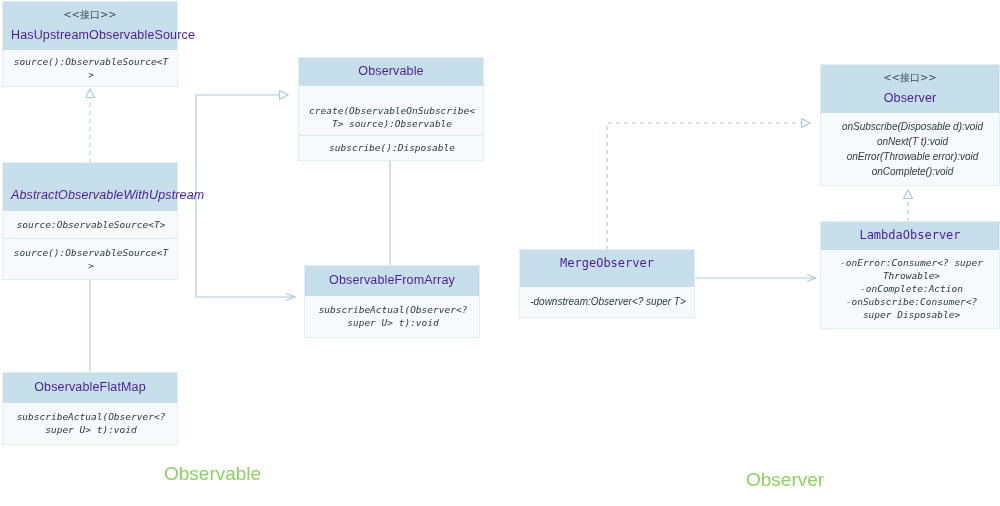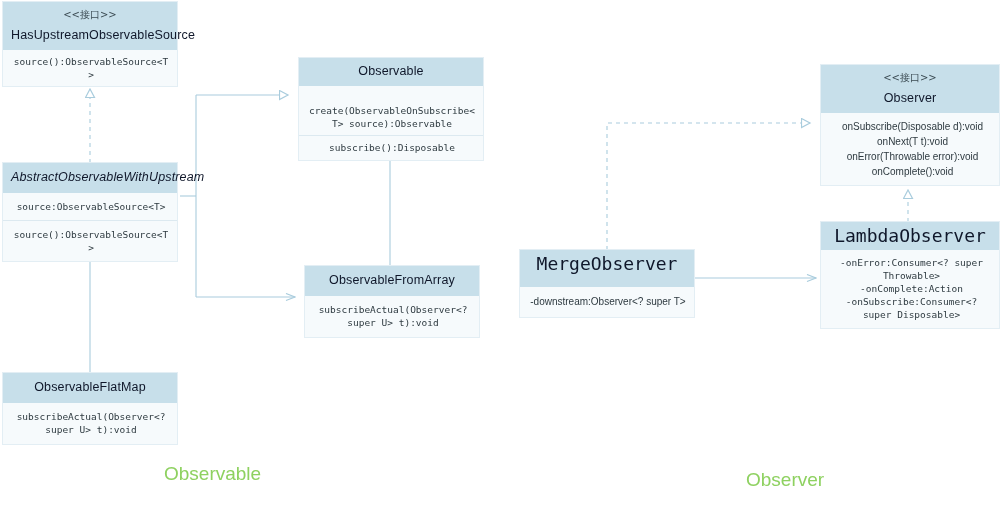--- a/index.html
+++ b/index.html
@@ -48,36 +48,37 @@
     font-family: "DejaVu Sans", sans-serif;
     font-size: 10px;
     color: #3a4a52;
     line-height: 14px;
     margin-bottom: 6px;
     white-space: nowrap;
   }
   .uml-name {
     font-family: "Liberation Sans", sans-serif;
     font-size: 12.5px;
-    color: #0f172a;
+    color: #4c1d95;
     line-height: 15px;
     letter-spacing: 0.15px;
     white-space: nowrap;
   }
-  .uml-name.abstract { font-style: italic; }
+  .uml-name.abstract { font-style: italic; margin-top: 18px; }
   .uml-name.mono {
     font-family: "DejaVu Sans Mono", monospace;
-    font-size: 18px;
+    font-size: 12px;
     letter-spacing: 0;
   }
   .uml-body { }
   .uml-section {
     border-top: 1px solid #dce9f0;
     padding: 5px 8px 5px 10px;
     box-sizing: border-box;
+    font-style: italic;
   }
   .uml-section:first-child { border-top: none; }
   .uml-member {
     font-family: "DejaVu Sans Mono", monospace;
     font-size: 9.5px;
     color: #2e3a40;
     line-height: 13px;
     word-break: break-word;
   }
   .uml-member.sans {

